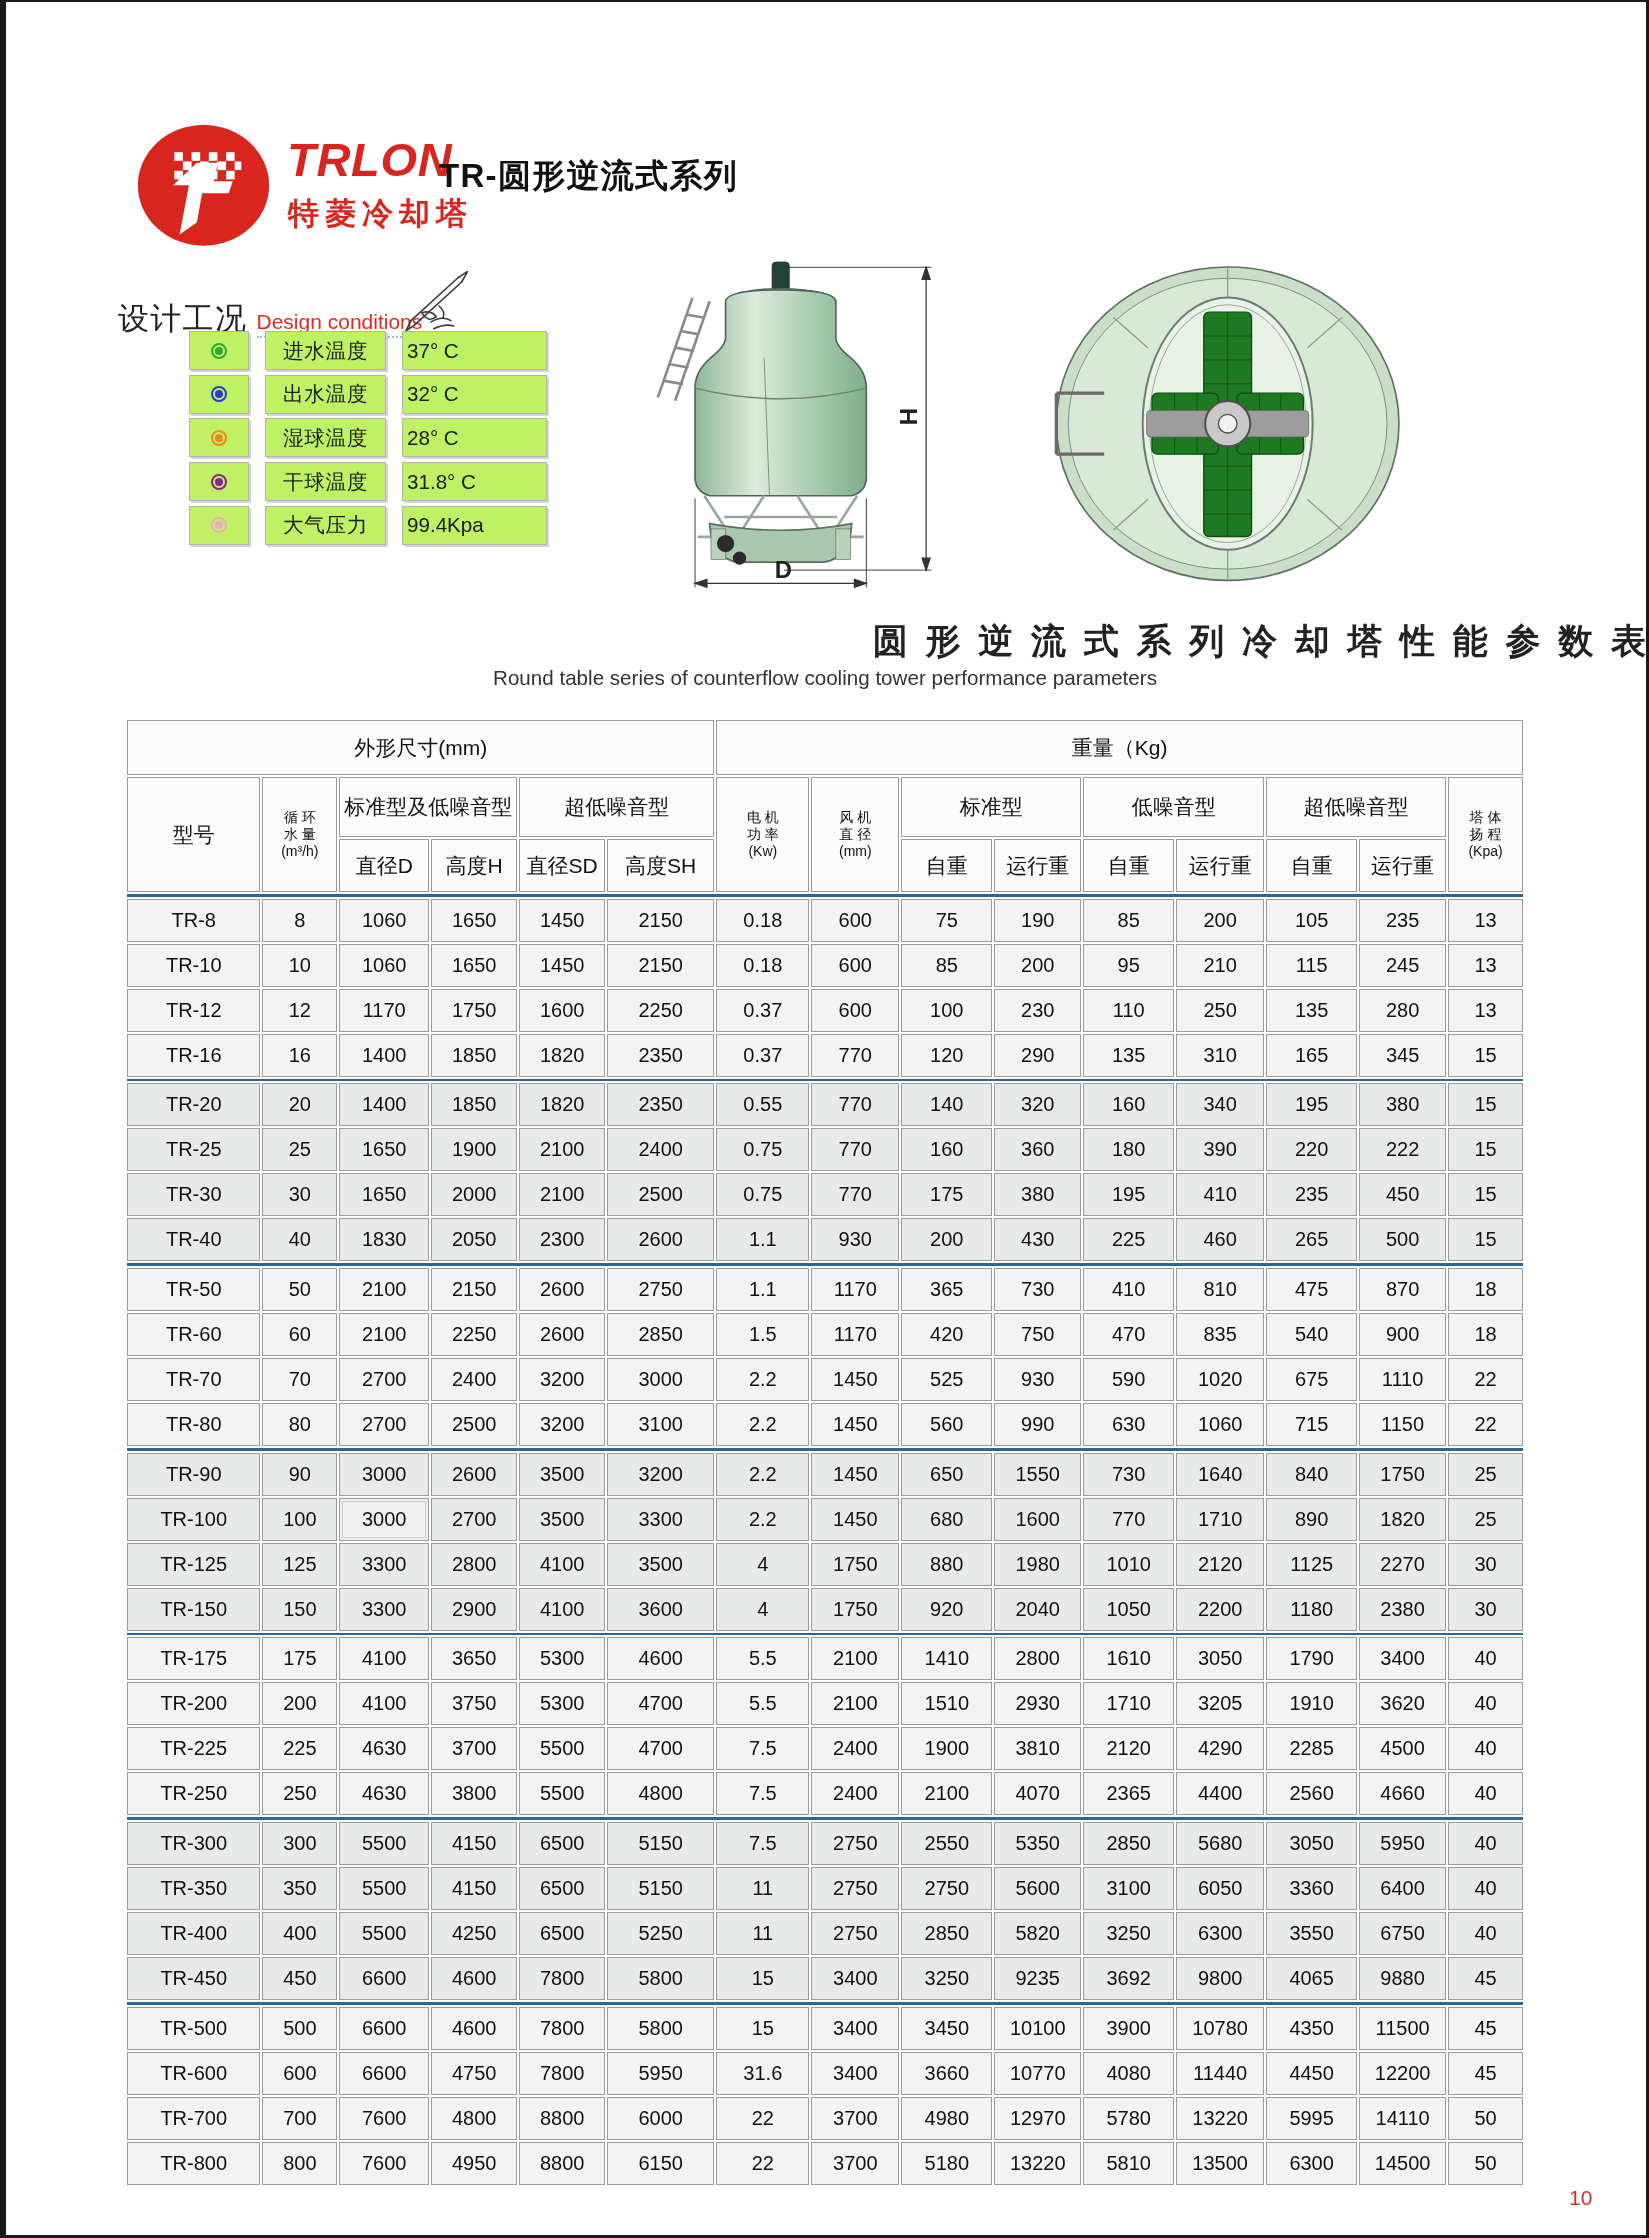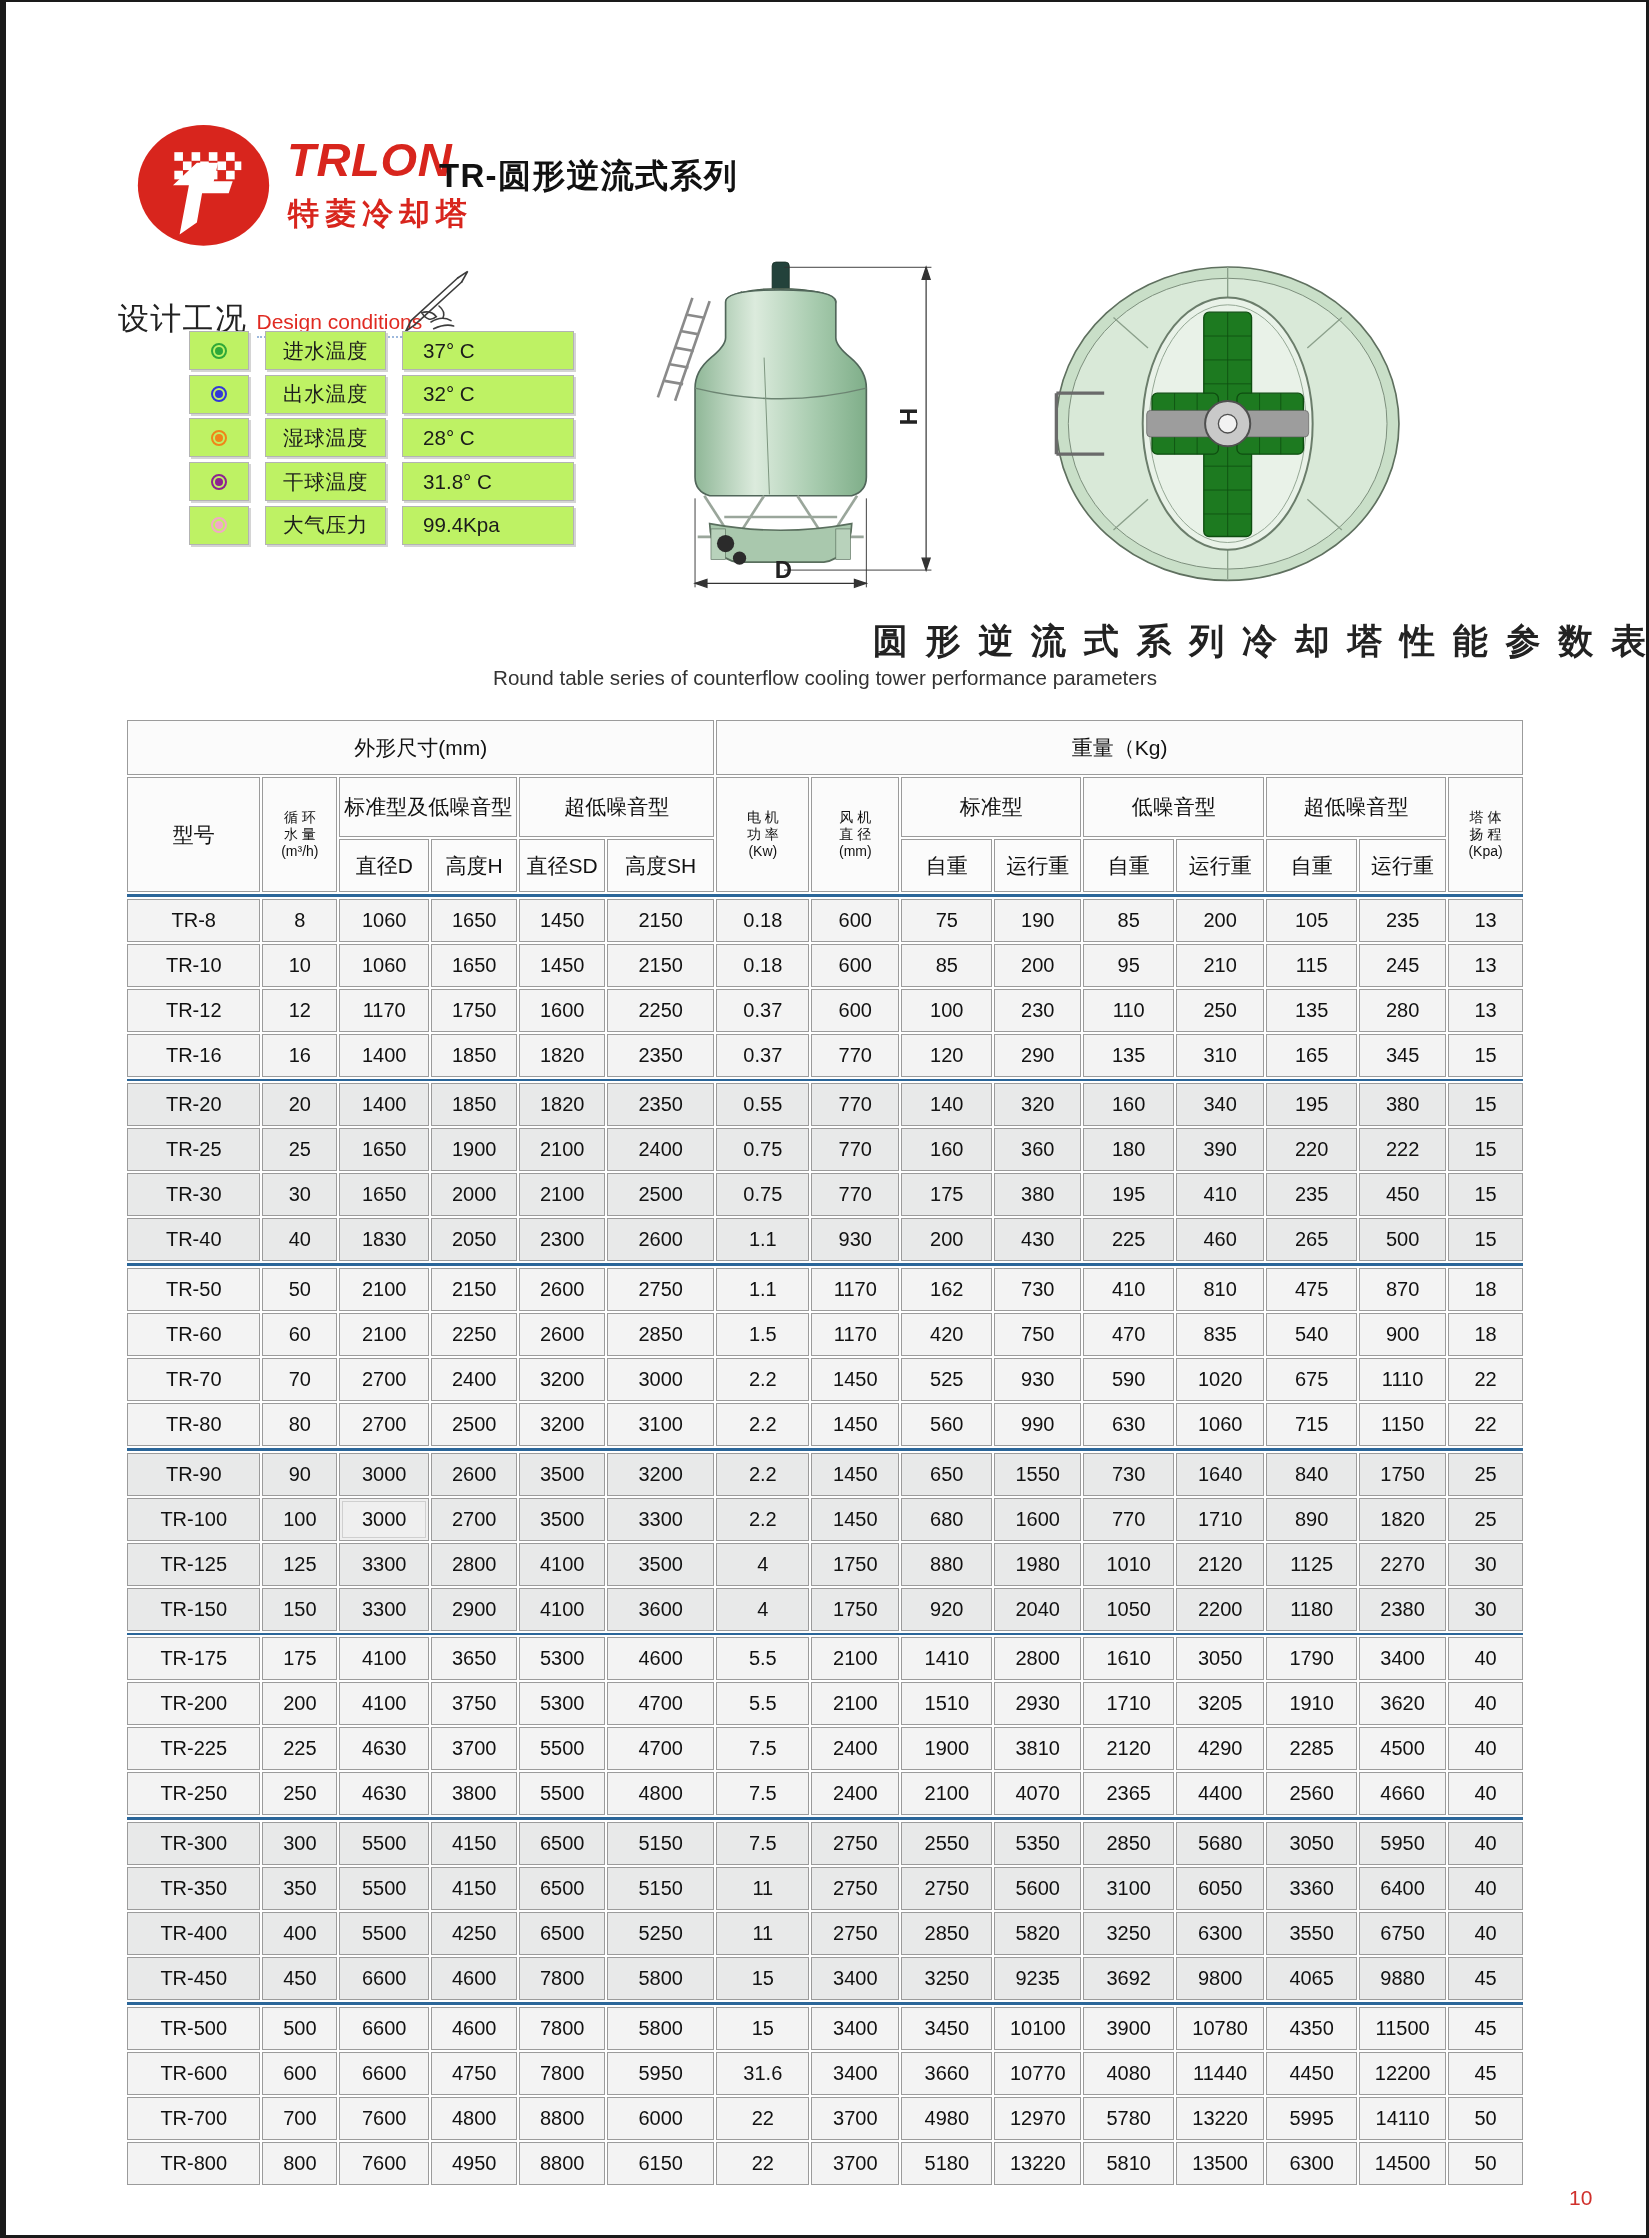--- a/index.html
+++ b/index.html
@@ -15,21 +15,21 @@
   
   .dc-head{position:absolute;left:118px;top:298px;white-space:nowrap;}
   .dc-title-cn{font-size:31px;color:#222;letter-spacing:1.3px;}
   .dc-title-en{font-size:21px;color:#e02a21;margin-left:9.3px;padding-bottom:2.7px;border-bottom:2px dotted #9db9dd;}
   .pen-svg{position:absolute;left:399px;top:266px;width:80px;height:70px;}
   .cond-list{position:absolute;left:189px;top:331px;}
   .cond-row{display:flex;margin-bottom:4.7px;}
   .cond-box{background:#bef264;border:0.7px solid #b3b3b3;box-shadow:2px 2px 0 0 #d4d4d4;height:39px;display:flex;align-items:center;justify-content:center;margin-right:16px;box-sizing:border-box;}
   .cond-bullet-box{width:60px;}
   .cond-label-box{width:121px;font-size:20.6px;letter-spacing:0.7px;}
-  .cond-value-box{width:172px;justify-content:flex-start;padding-left:20px;font-size:20.6px;}
+  .cond-value-box{width:145px;justify-content:flex-start;padding-left:4px;font-size:20.6px;}
   .bullet{width:12px;height:12px;border:2px solid var(--c,#888);border-radius:50%;position:relative;}
   .bullet::after{content:"";position:absolute;inset:2px;background:var(--c,#888);border-radius:50%;}
 
   
   .tower-side{position:absolute;left:631px;top:258px;width:316px;height:332px;}
   .tower-top{position:absolute;left:1047px;top:263px;width:362px;height:322px;}
 
   
   .tbl-title{position:absolute;left:0;width:100%;top:618px;text-align:right;font-size:35px;font-weight:bold;color:#222;letter-spacing:4px;}
   .tbl-subtitle{position:absolute;left:0;width:100%;top:666px;text-align:center;font-size:20.6px;color:#333;}
@@ -457,21 +457,21 @@
       </tr>
       <tr class="shade-light">
         <td>TR-50</td>
         <td>50</td>
         <td>2100</td>
         <td>2150</td>
         <td>2600</td>
         <td>2750</td>
         <td>1.1</td>
         <td>1170</td>
-        <td>162</td>
+        <td>365</td>
         <td>730</td>
         <td>410</td>
         <td>810</td>
         <td>475</td>
         <td>870</td>
         <td>18</td>
       </tr>
       <tr class="shade-light">
         <td>TR-60</td>
         <td>60</td>

